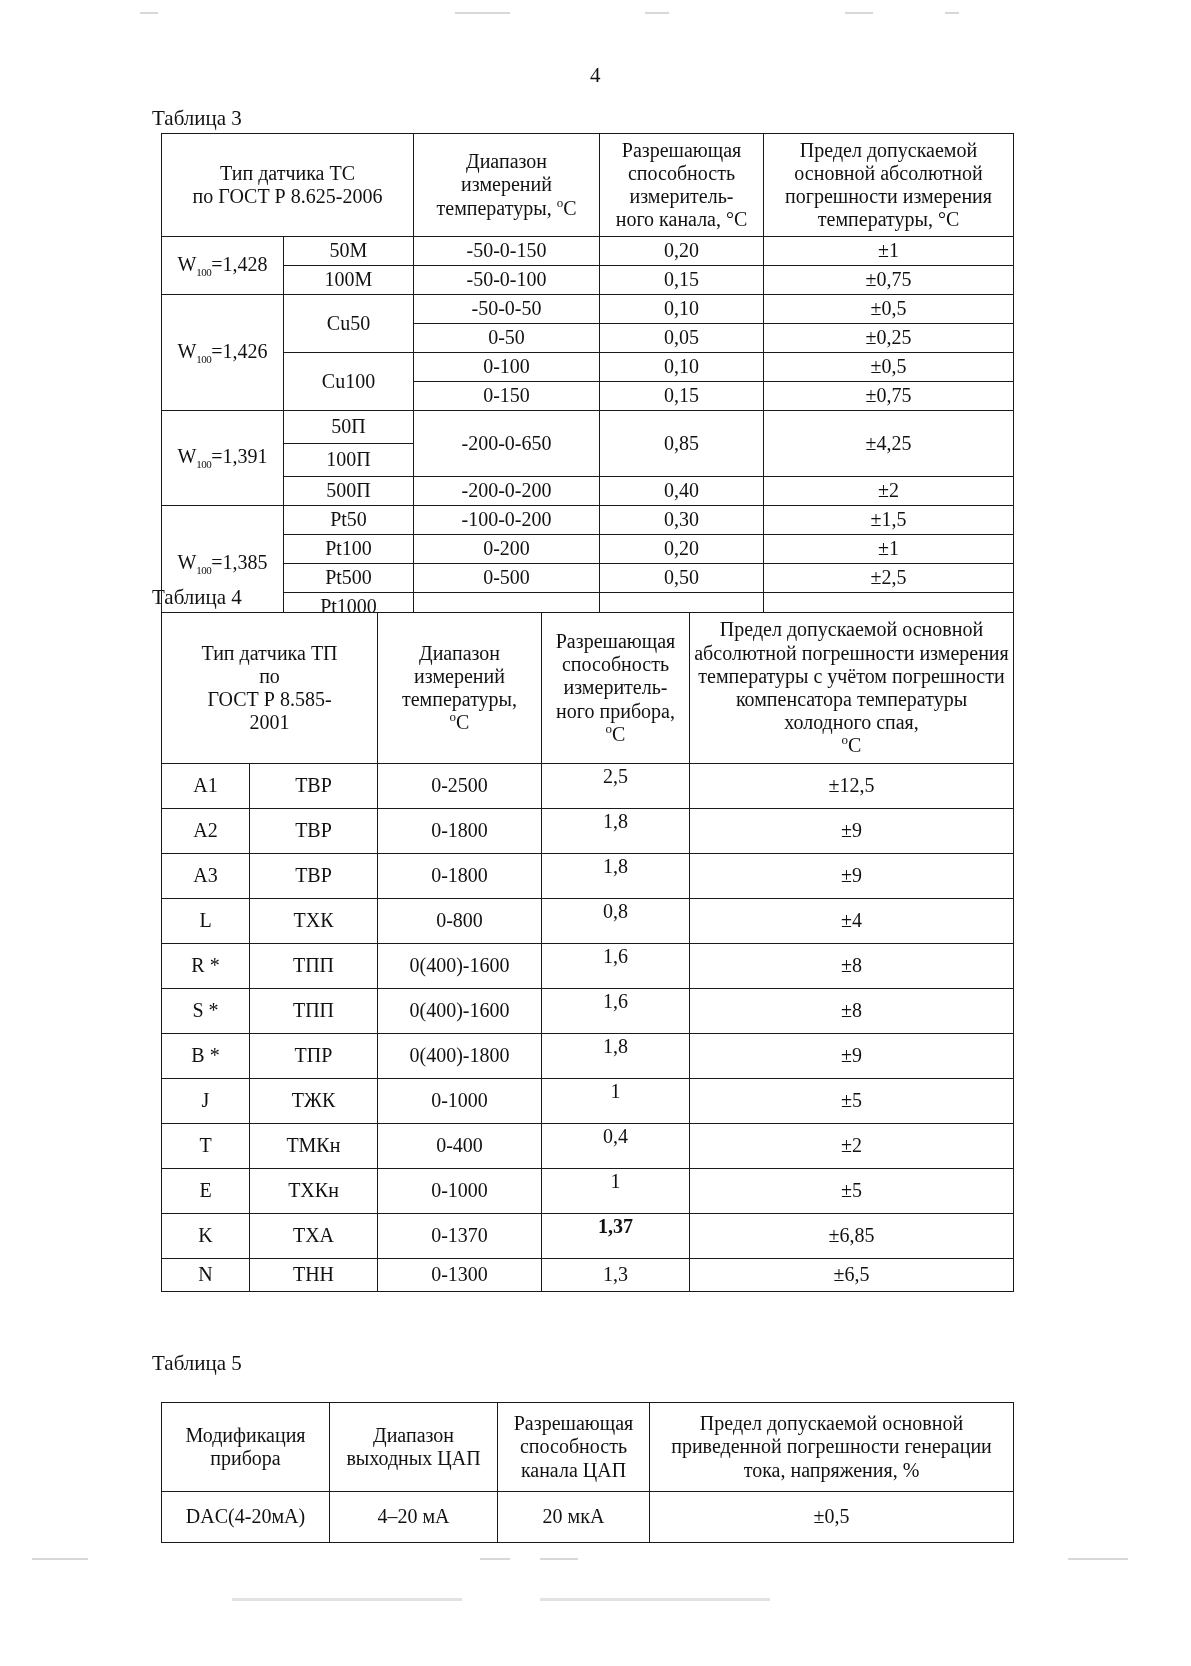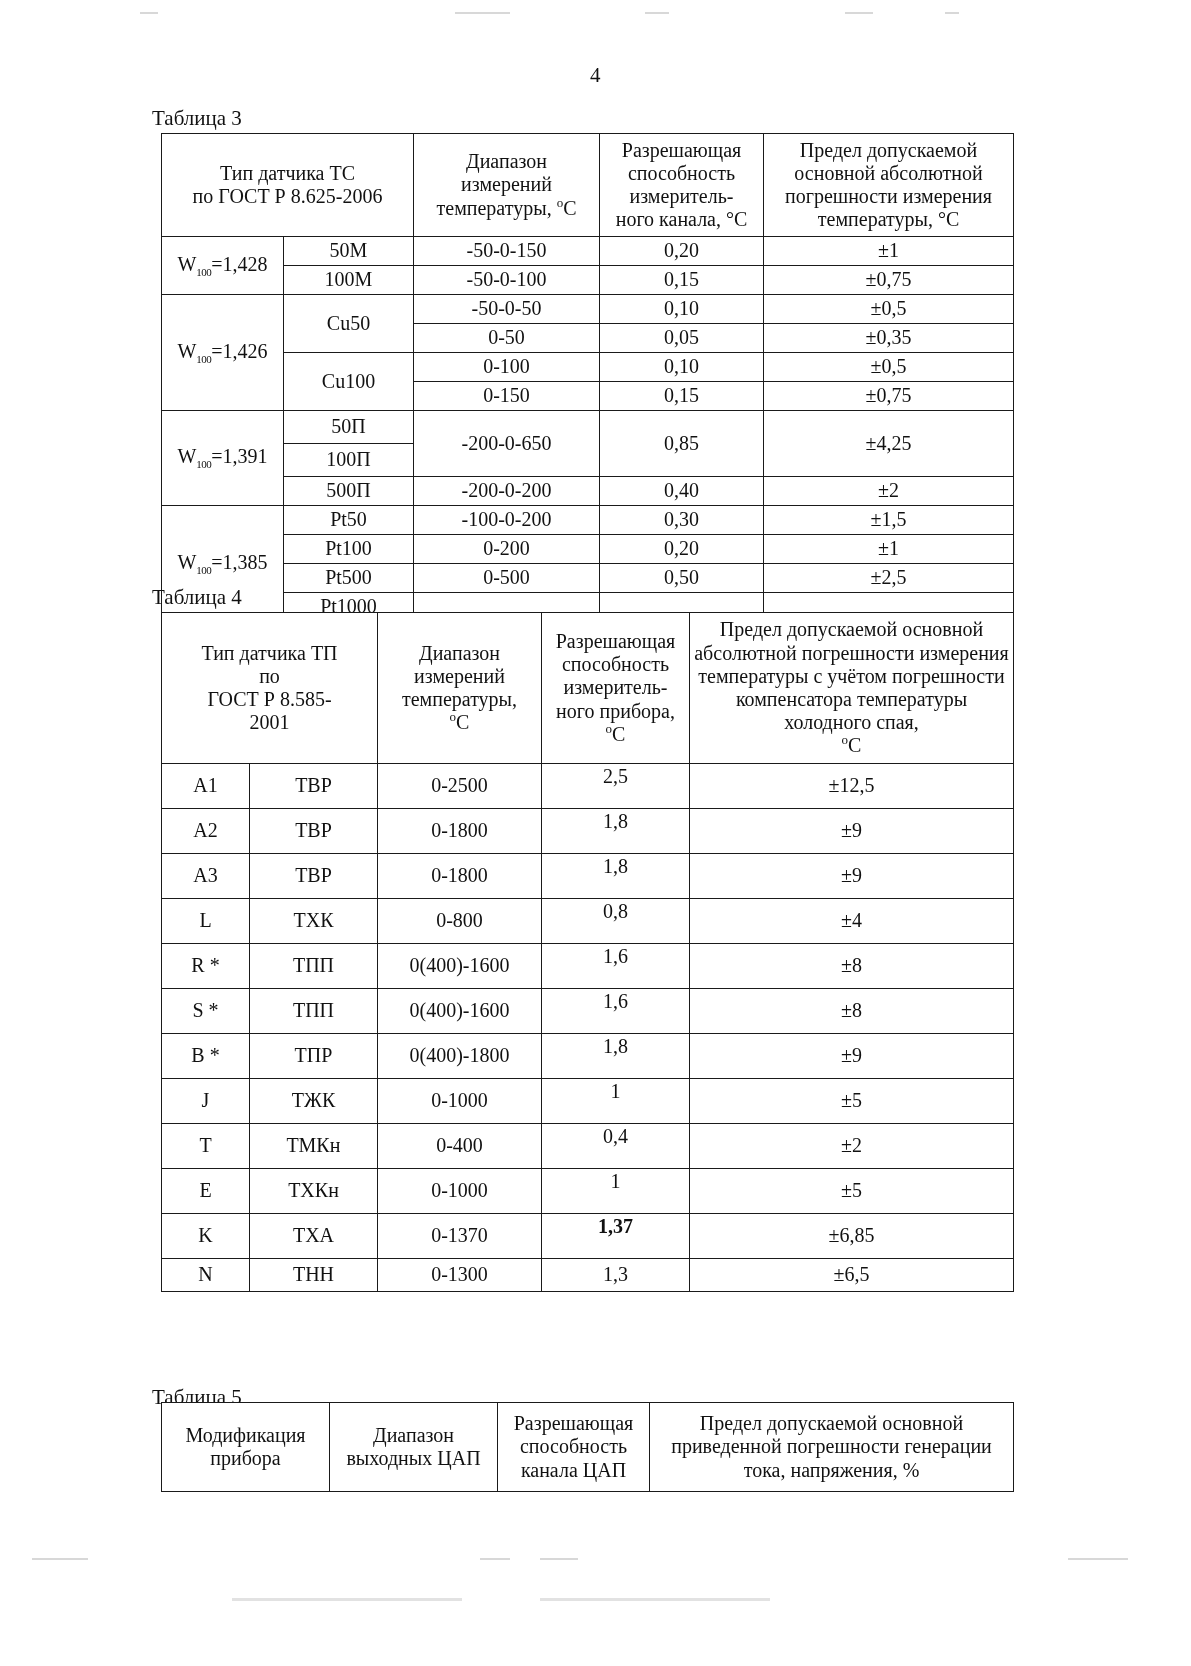--- a/index.html
+++ b/index.html
@@ -89,21 +89,21 @@
   #t3 td { height: 26px; }
 
   
   #t4 { left: 161px; top: 612px; width: 852px; }
 
   
   #t5 { left: 161px; top: 1402px; width: 852px; }
 
   .cap3 { left: 152px; top: 106px; }
   .cap4 { left: 152px; top: 585px; }
-  .cap5 { left: 152px; top: 1385px; }
+  .cap5 { left: 152px; top: 1351px; }
   .fn1  { left: 148px; top: 1341px; }
 
   .speck {
     position: absolute;
     color: #9a9a9a;
     font-size: 11px;
   }
 </style>
 </head>
 <body>
@@ -185,21 +185,21 @@
           <span>W</span><span class="sub">100</span><span>=1,426</span>
         </td>
         <td rowspan="2" class="nob-bottom">Cu50</td>
         <td>-50-0-50</td>
         <td>0,10</td>
         <td>±0,5</td>
       </tr>
       <tr>
         <td>0-50</td>
         <td>0,05</td>
-        <td>±0,35</td>
+        <td>±0,25</td>
       </tr>
       <tr>
         <td rowspan="2" class="nob-top">Cu100</td>
         <td>0-100</td>
         <td>0,10</td>
         <td>±0,5</td>
       </tr>
       <tr>
         <td>0-150</td>
         <td>0,15</td>
@@ -407,16 +407,22 @@
           <div>Разрешающая</div>
           <div>способность</div>
           <div>канала ЦАП</div>
         </td>
         <td class="hdr">
           <div>Предел допускаемой основной</div>
           <div>приведенной погрешности генерации</div>
           <div>тока, напряжения,  %</div>
         </td>
       </tr>
+      <tr>
+        <td style="height:48px;">DAC(4-20мА)</td>
+        <td>4–20 мА</td>
+        <td>20 мкА</td>
+        <td>±0,5</td>
+      </tr>
     </tbody>
   </table>
 
 </div>
 
 </body></html>

